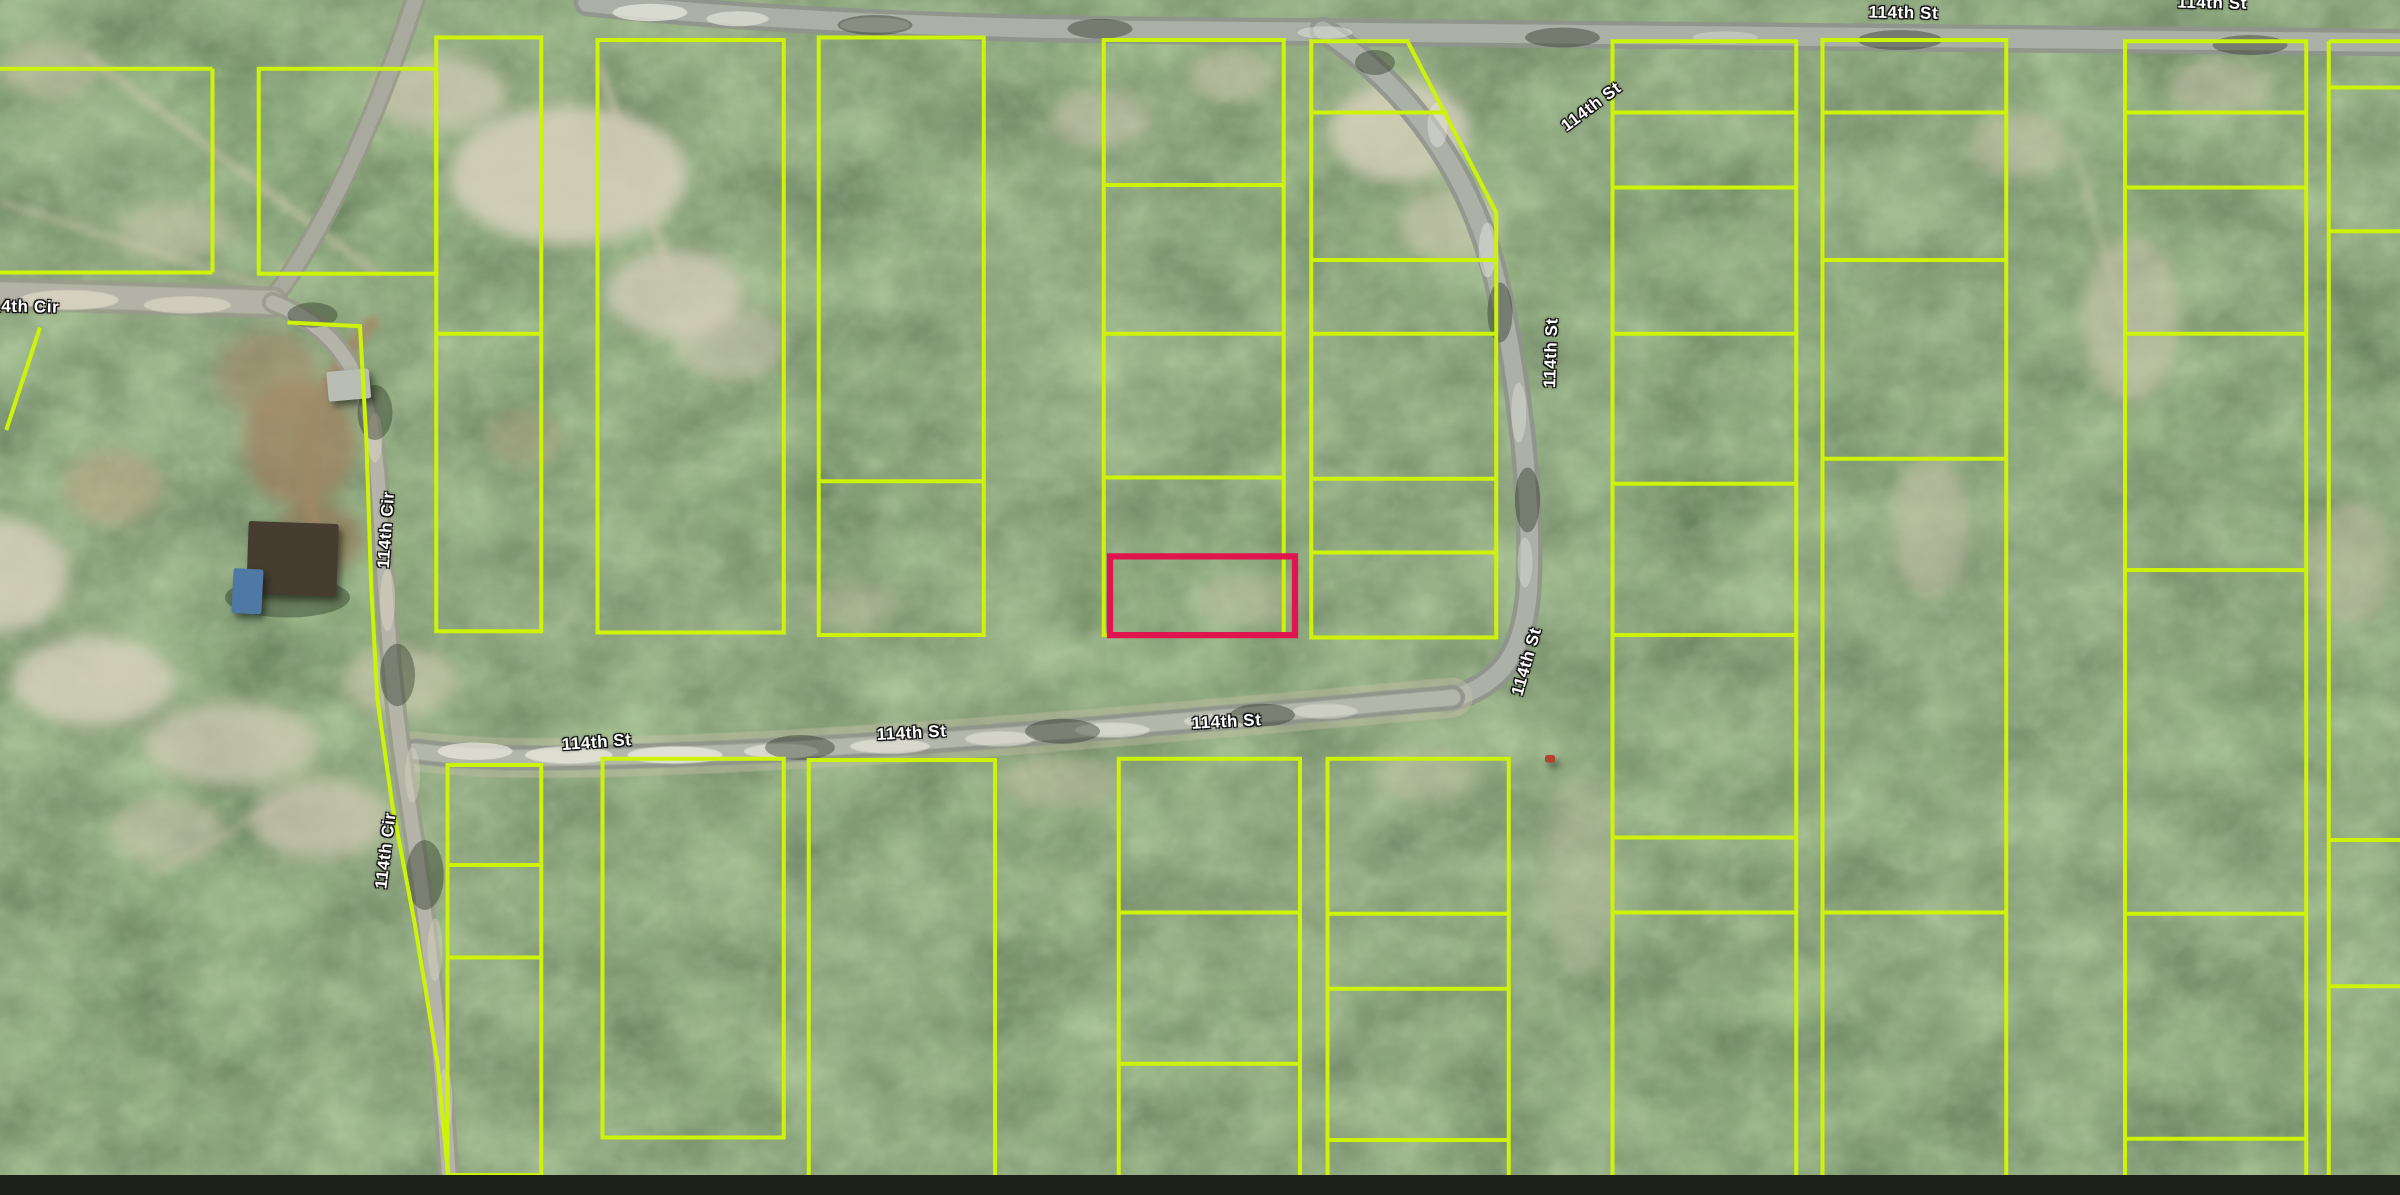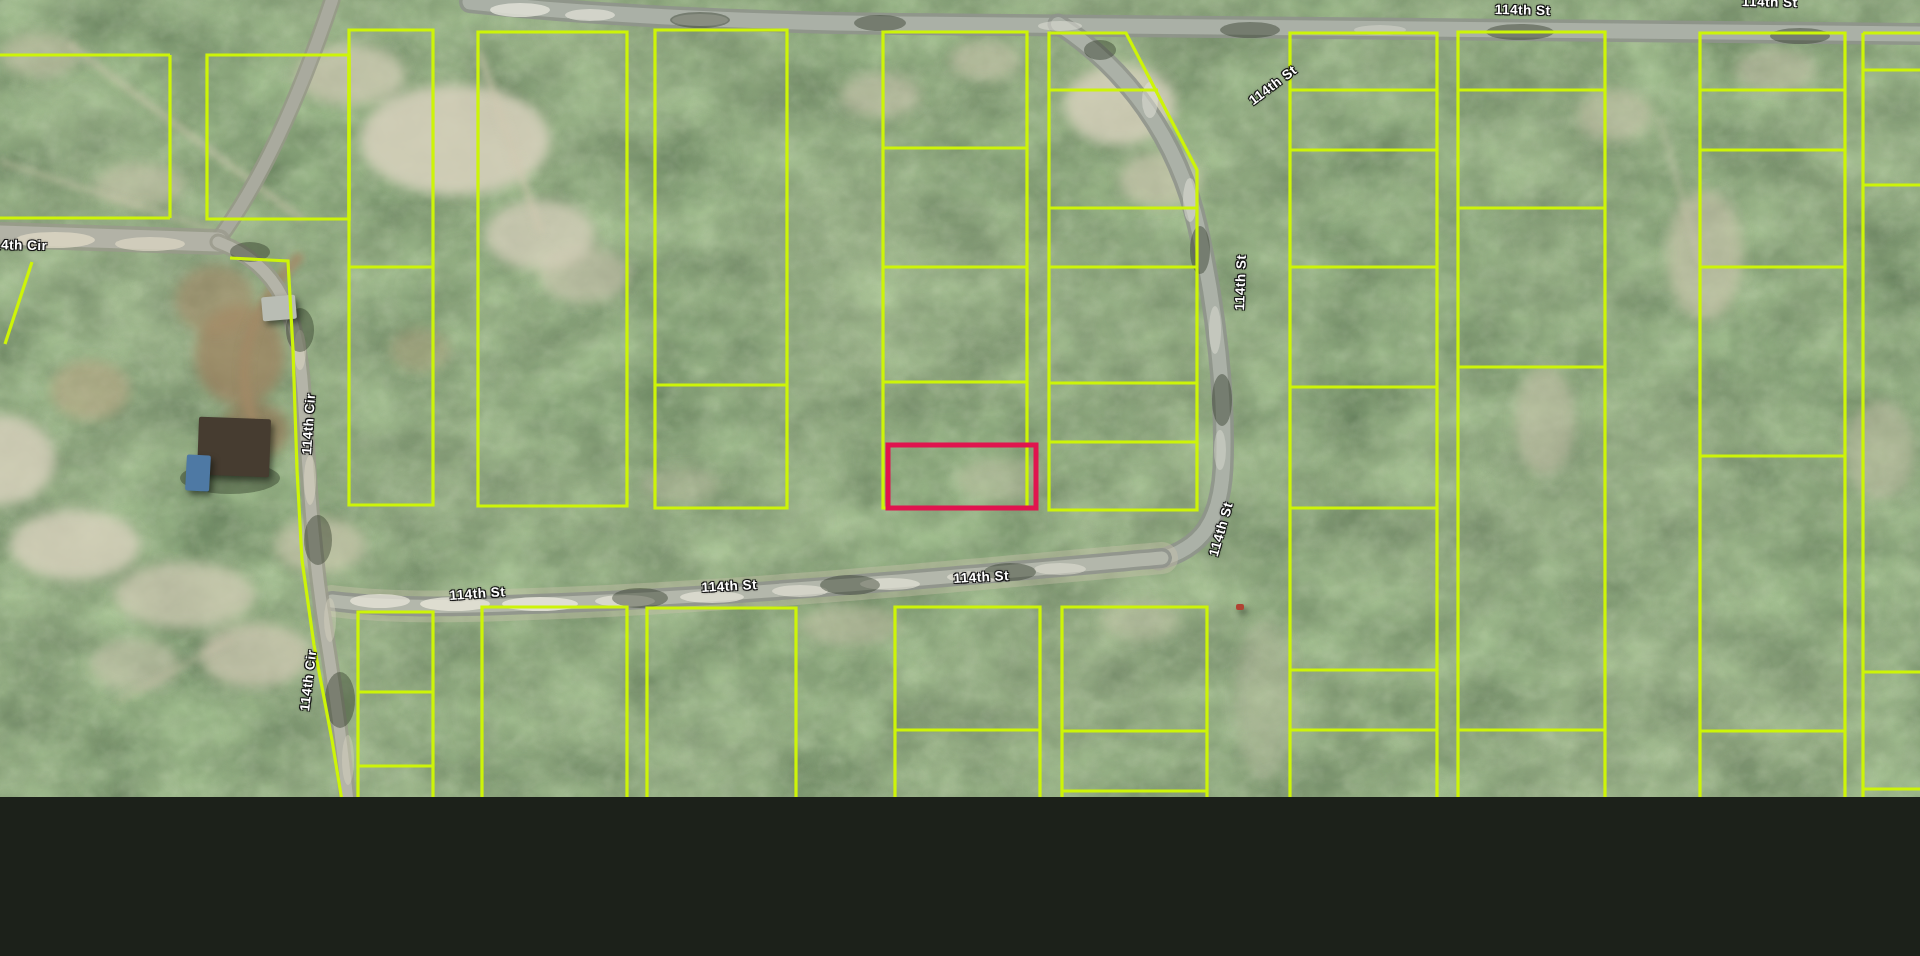--- a/index.html
+++ b/index.html
@@ -1,16 +1,16 @@
 <!DOCTYPE html>
 <html><head>
 <meta charset="utf-8">
 <style>
   html,body{margin:0;padding:0;background:#1c211a;}
-  #stage{position:relative;width:1920px;height:797px;overflow:hidden;background:#3c4a33;
+  #stage{position:relative;width:1920px;height:940px;overflow:hidden;background:#3c4a33;
          font-family:"Liberation Sans",sans-serif;}
   #bg-svg,#parcel-svg{position:absolute;left:0;top:0;}
   .street-label{position:absolute;color:#ffffff;font-weight:bold;font-size:13.5px;
     letter-spacing:.5px;white-space:nowrap;transform-origin:0 0;
     text-shadow:-1px -1px 0 #151515,1px -1px 0 #151515,-1px 1px 0 #151515,1px 1px 0 #151515,0 0 3px #000;}
   .structure{position:absolute;}
 </style>
 </head>
 <body>
 

